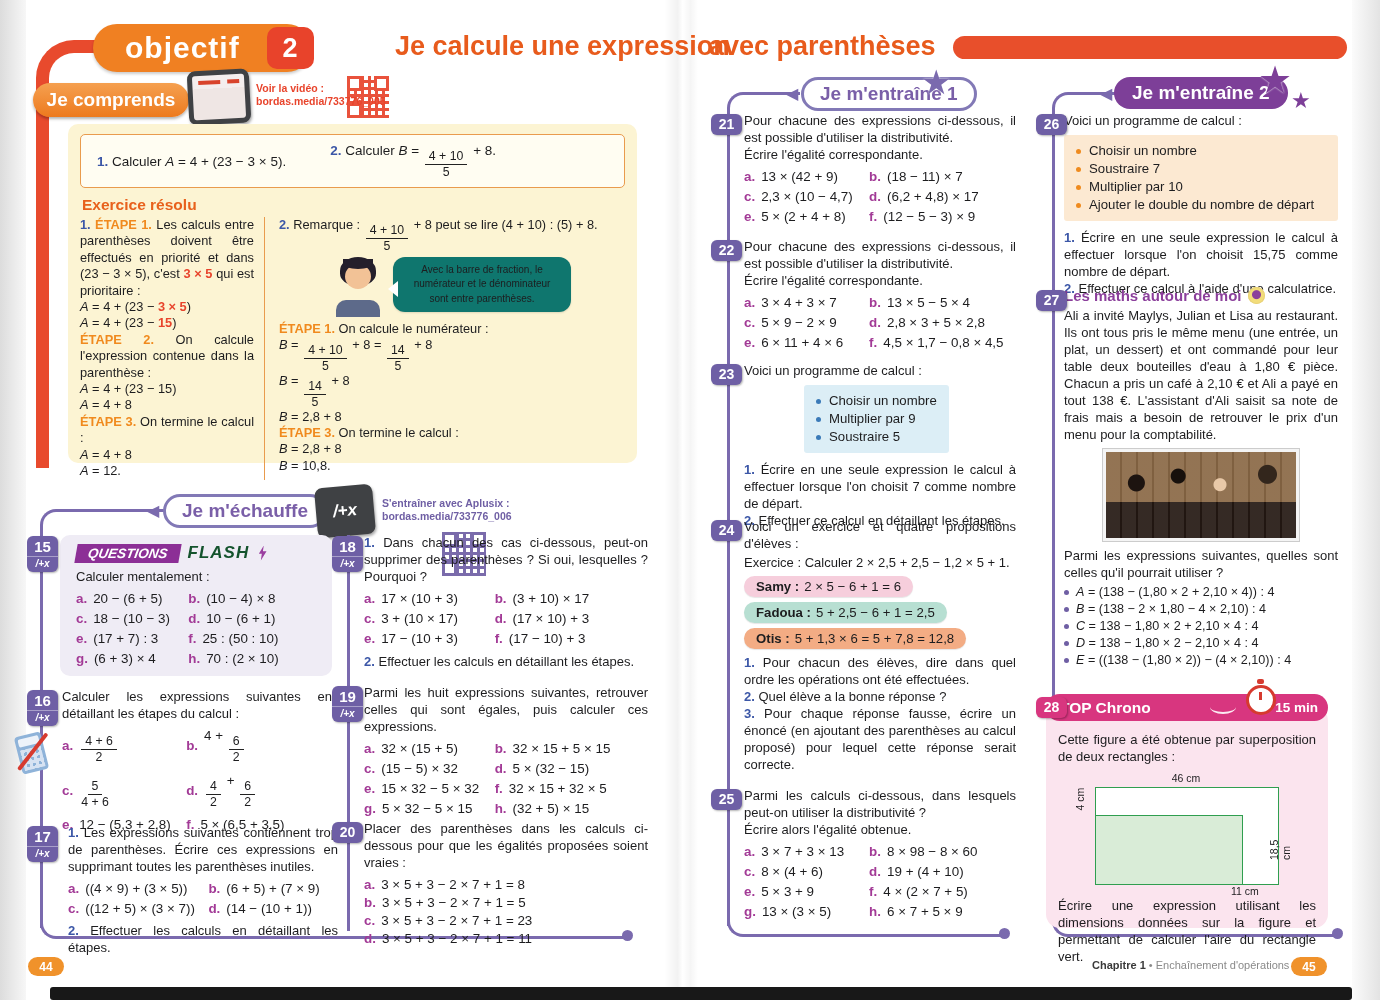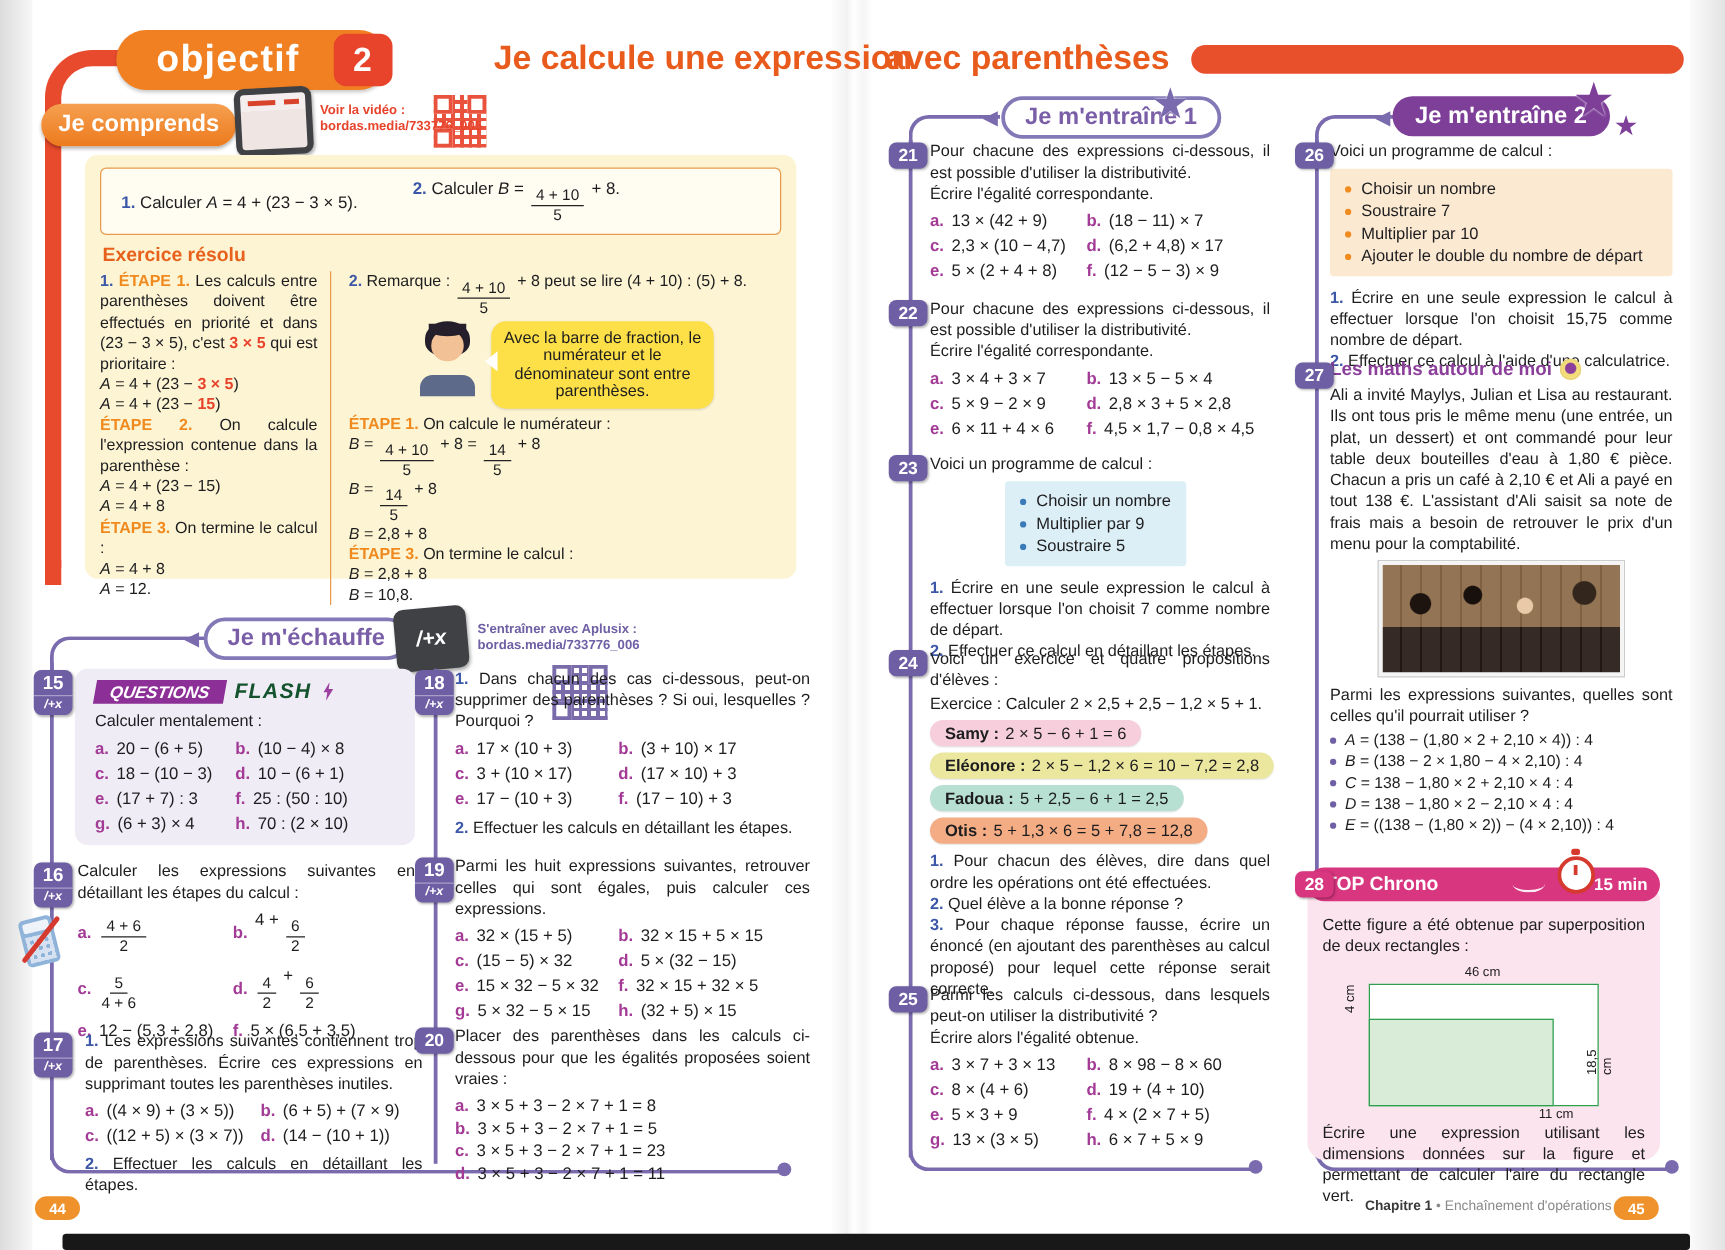--- a/index.html
+++ b/index.html
@@ -62,21 +62,21 @@
   #colA{padding-right:10px}
   #colB{border-left:1.5px solid #e99b4d;padding-left:14px}
   .step-line{font-size:12.8px;line-height:16.4px;text-align:justify}
   #colB .step-line{text-align:left}
   .bubble-row{display:flex;margin:4px 0 4px 56px;align-items:flex-start}
   .avatar{position:relative;width:46px;height:60px;flex:none;margin-right:12px}
   .avatar .hair{position:absolute;left:5px;top:0;width:36px;height:28px;background:#241f2b;border-radius:55% 55% 45% 45%}
   .avatar .face{position:absolute;left:10px;top:7px;width:26px;height:25px;background:#f2c296;border-radius:50%}
   .avatar .fringe{position:absolute;left:8px;top:2px;width:30px;height:10px;background:#241f2b;border-radius:0 0 60% 60%}
   .avatar .bod{position:absolute;left:1px;bottom:0;width:44px;height:17px;background:#5d6a8a;border-radius:10px 10px 0 0}
-  .bubble{position:relative;background:#fde047;border-radius:12px;padding:6px 10px;font-size:13px;line-height:14.5px;text-align:center;width:158px;box-shadow:0 1px 2px rgba(0,0,0,.12)}
+  .bubble{position:relative;background:#0f766e;border-radius:12px;padding:6px 10px;font-size:10px;line-height:14.5px;text-align:center;width:158px;box-shadow:0 1px 2px rgba(0,0,0,.12)}
   .bubble::before{content:"";position:absolute;left:-13px;top:24px;border:8px solid transparent;border-right:10px solid #fff}
   .seg{position:absolute;border:0 solid #7a6aae}
   .dot{position:absolute;width:11px;height:11px;border-radius:50%;background:#7a6aae}
   .hdr-arrow{position:absolute;color:#7a6aae;font-size:16px}
   .pill-outline{position:absolute;background:#fff;border:3px solid #8279b6;border-radius:19px;color:#7a5fa8;font-weight:700;font-size:19px;padding:3px 16px}
   .pill-solid{position:absolute;background:#7d3f98;border-radius:19px;color:#fff;font-weight:700;font-size:19px;padding:5px 18px}
   .star{position:absolute;color:#7a6aae;text-shadow:0 0 2px #fff}
   
   .badge{position:absolute;width:31px;background:#6e5fa5;border-radius:6px;color:#fff;text-align:center;box-shadow:1px 1px 2px rgba(0,0,0,.3);z-index:3}
   .badge .n{display:block;font-weight:700;font-size:15px;padding:2px 0 1px}
@@ -593,23 +593,20 @@
 
 <div class="badge small" style="left:711px;top:520px"><span>24</span></div>
 <div class="exbody" style="left:744px;top:518px;width:272px">
   <div class="par">Voici un exercice et quatre propositions d'élèves :</div>
   <div class="par" style="margin-top:2px"><span class="t-strong">Exercice :</span> Calculer 2 × 2,5 + 2,5 − 1,2 × 5 + 1.</div>
   <div>
 
   <div class="answer-pill" style="background: rgb(246, 206, 220);">
       <span class="ans-name">Samy :</span><span>2 × 5 − 6 + 1 = 6</span>
     </div>
-      <div class="answer-pill" style="background: rgb(235, 231, 158);">
-      <span class="ans-name">Eléonore :</span><span>2 × 5 − 1,2 × 6 = 10 − 7,2 = 2,8</span>
-    </div>
       <div class="answer-pill" style="background: rgb(183, 223, 210);">
       <span class="ans-name">Fadoua :</span><span>5 + 2,5 − 6 + 1 = 2,5</span>
     </div>
       <div class="answer-pill" style="background: rgb(243, 172, 132);">
       <span class="ans-name">Otis :</span><span>5 + 1,3 × 6 = 5 + 7,8 = 12,8</span>
     </div>
     </div>
   <div class="par"><span class="t-num">1.</span> Pour chacun des élèves, dire dans quel ordre les opérations ont été effectuées.</div>
   <div class="par"><span class="t-num">2.</span> Quel élève a la bonne réponse ?</div>
   <div class="par"><span class="t-num">3.</span> Pour chaque réponse fausse, écrire un énoncé (en ajoutant des parenthèses au calcul proposé) pour lequel cette réponse serait correcte.</div>

